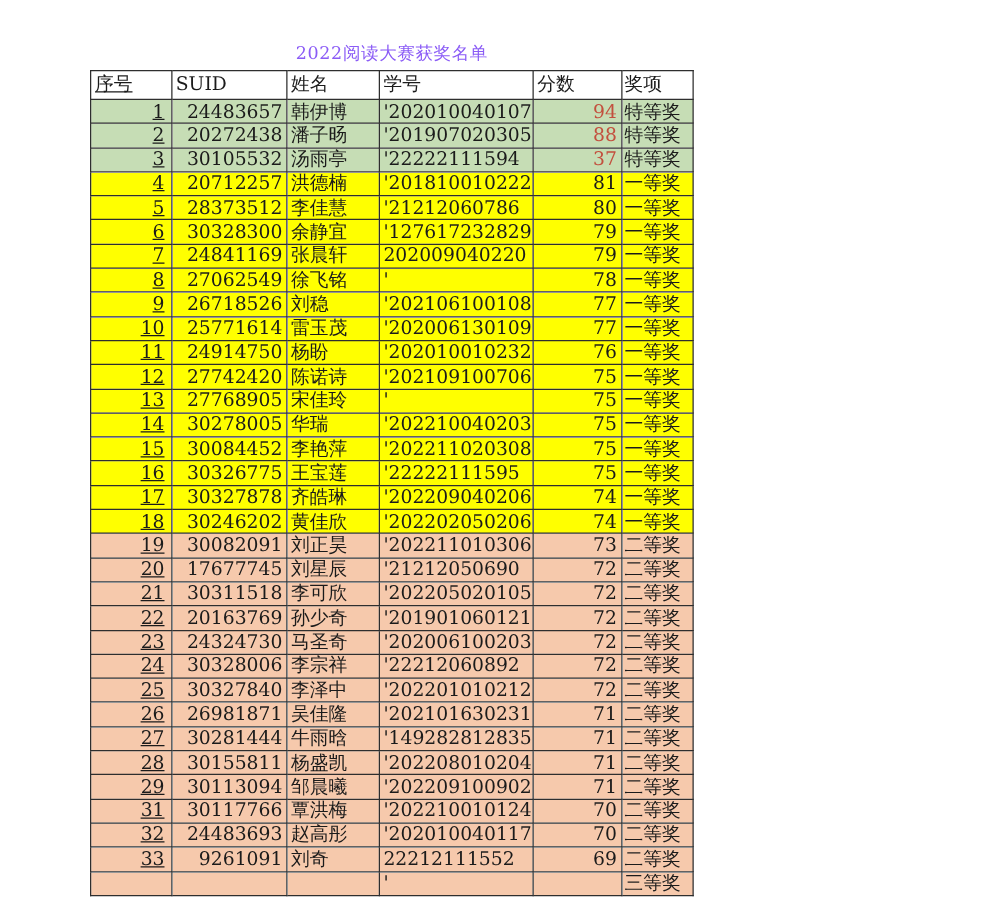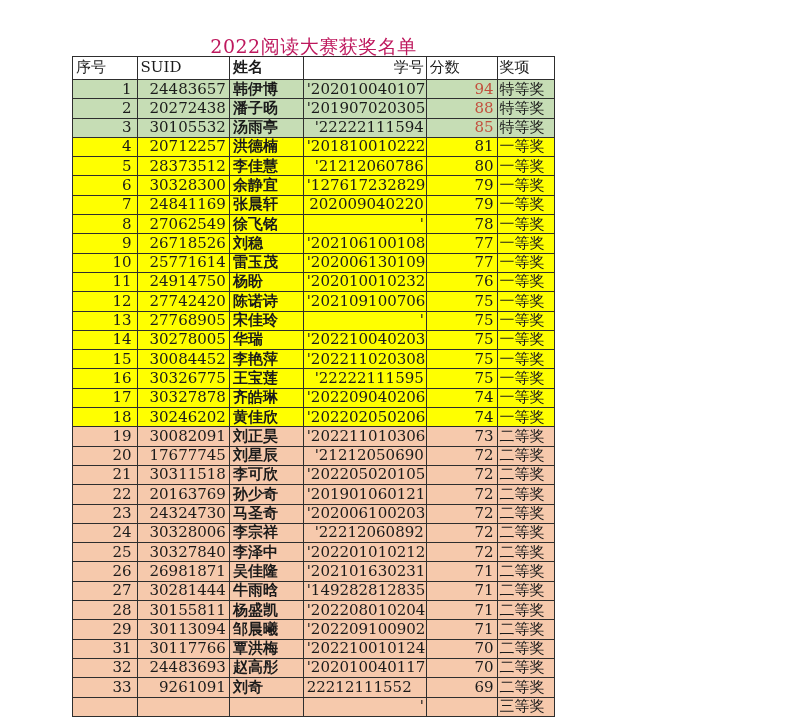--- a/index.html
+++ b/index.html
@@ -16,22 +16,22 @@
     width: 793px;
     height: 725px;
     background: #fff;
   }
   .title {
     position: absolute;
     top: 34px;
     left: 72px;
     width: 483px;
     text-align: center;
-    font-size: 19px;
-    color: #be185d;
+    font-size: 14px;
+    color: #8b5cf6;
     letter-spacing: 0.5px;
     white-space: nowrap;
   }
   table.award {
     position: absolute;
     left: 72px;
     top: 56px;
     width: 483px;
     border-collapse: collapse;
     table-layout: fixed;
@@ -46,24 +46,24 @@
     overflow: hidden;
     box-sizing: border-box;
     line-height: 1.15;
     vertical-align: middle;
     background: #ffffff;
   }
   thead tr { height: 23px; }
   tbody tr { height: 19.3px; }
   th { text-align: left; }
 
-  .c-seq   { width: 63px;  text-align: right; padding-right: 5px; }
+  .c-seq   { width: 63px;  text-align: right; padding-right: 5px; text-decoration: underline; }
   .c-suid  { width: 90px;  text-align: right; padding-right: 3px; }
-  .c-name  { width: 72px;  text-align: left;  padding-left: 3px; font-weight: bold; }
-  .c-sid   { width: 120px; text-align: right;  padding-left: 3px; }
+  .c-name  { width: 72px;  text-align: left;  padding-left: 3px; }
+  .c-sid   { width: 120px; text-align: left;  padding-left: 3px; }
   .c-score { width: 69px;  text-align: right; padding-right: 3px; }
   .c-award { width: 56px;  text-align: left;  padding-left: 2px; }
 
   th.c-seq, th.c-suid, th.c-score { text-align: left; padding-left: 3px; }
 
   tr.tier-special td { background: var(--c-special, #c6ddb5); }
   tr.tier-first  td  { background: var(--c-first,  #ffff00); }
   tr.tier-second td  { background: var(--c-second, #f6c9ac); }
 
   td.score-red { color: var(--c-score-red, #c3503e); }
@@ -101,21 +101,21 @@
           <td class="c-name">潘子旸</td>
           <td class="c-sid">'201907020305</td>
           <td class="c-score score-red">88</td>
           <td class="c-award">特等奖</td>
         </tr>
         <tr class="tier-special">
           <td class="c-seq">3</td>
           <td class="c-suid">30105532</td>
           <td class="c-name">汤雨亭</td>
           <td class="c-sid">'22222111594</td>
-          <td class="c-score score-red">85</td>
+          <td class="c-score score-red">37</td>
           <td class="c-award">特等奖</td>
         </tr>
         <tr class="tier-first">
           <td class="c-seq">4</td>
           <td class="c-suid">20712257</td>
           <td class="c-name">洪德楠</td>
           <td class="c-sid">'201810010222</td>
           <td class="c-score">81</td>
           <td class="c-award">一等奖</td>
         </tr>

